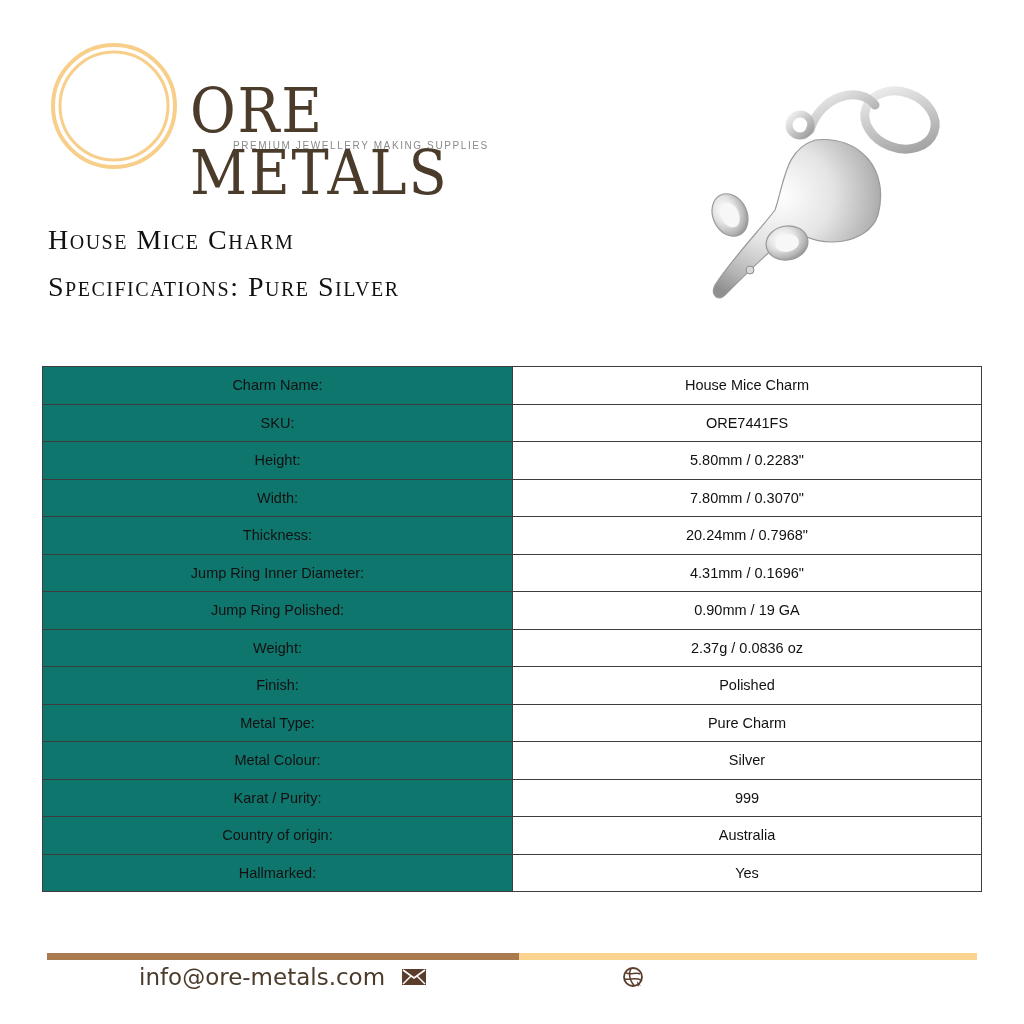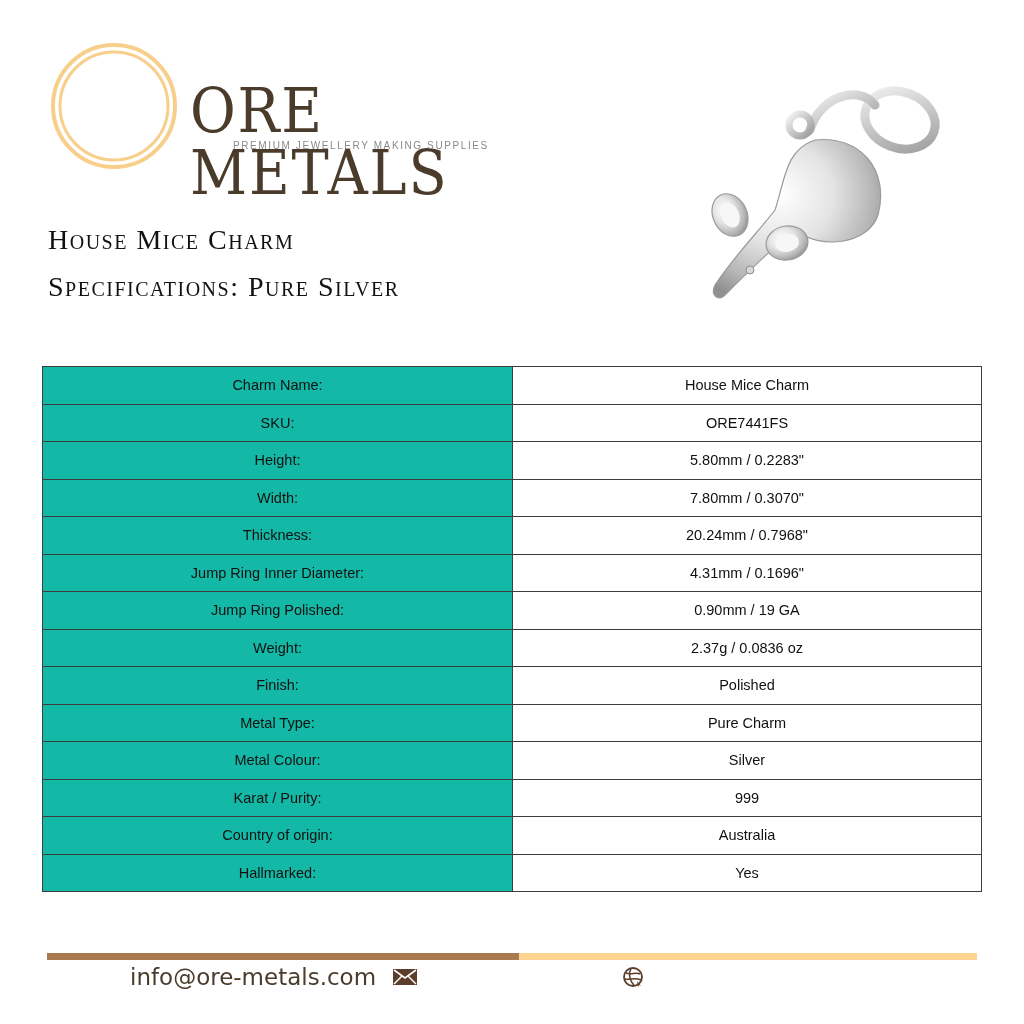--- a/index.html
+++ b/index.html
@@ -11,29 +11,29 @@
   .logo-tagline { position: absolute; left: 183px; top: 100px; font-family: "Liberation Sans", sans-serif; font-size: 10px; color: #8a8a8a; letter-spacing: 1.6px; white-space: nowrap; }
 
   .heading { position: absolute; left: 48px; font-family: "Liberation Serif", serif; font-variant: small-caps; color: #111; font-size: 28px; letter-spacing: 1.5px; }
   .heading.h1 { top: 224px; }
   .heading.h2 { top: 271px; }
 
   .product-image { position: absolute; left: 700px; top: 80px; width: 250px; height: 235px; }
 
   .spec-table { position: absolute; left: 42px; top: 366px; width: 940px; border-collapse: collapse; }
   .spec-table td { border: 1.5px solid #3d3d3d; height: 36.5px; padding: 0; text-align: center; font-size: 14.5px; color: #111; vertical-align: middle; }
-  .spec-table td.label { background: #14b8a6; width: 469px; }
+  .spec-table td.label { background: #0f766e; width: 469px; }
   .spec-table td.value { background: #ffffff; }
 
   .footer-bar { position: absolute; top: 953px; height: 7px; }
   .footer-bar.left { left: 47px; width: 472px; background: #a87a4e; }
   .footer-bar.right { left: 519px; width: 458px; background: #fcd48f; }
 
   .footer-item { position: absolute; top: 964px; display: flex; align-items: center; gap: 16px; font-family: "DejaVu Sans", sans-serif; font-size: 23px; color: #4a3b2a; }
-  .footer-item.email { left: 130px; }
+  .footer-item.email { left: 139px; }
   .footer-item.web { left: 620px; }
   .footer-icon { width: 26px; height: 26px; display: inline-flex; align-items: center; justify-content: center; }
 </style>
 </head>
 <body>
 
 <div class="logo">
   <svg class="logo-ring" viewBox="0 0 128 128">
     <circle cx="64" cy="64" r="61" fill="none" stroke="#f8cf8a" stroke-width="4"></circle>
     <circle cx="64" cy="64" r="54" fill="none" stroke="#f8cf8a" stroke-width="3"></circle>

